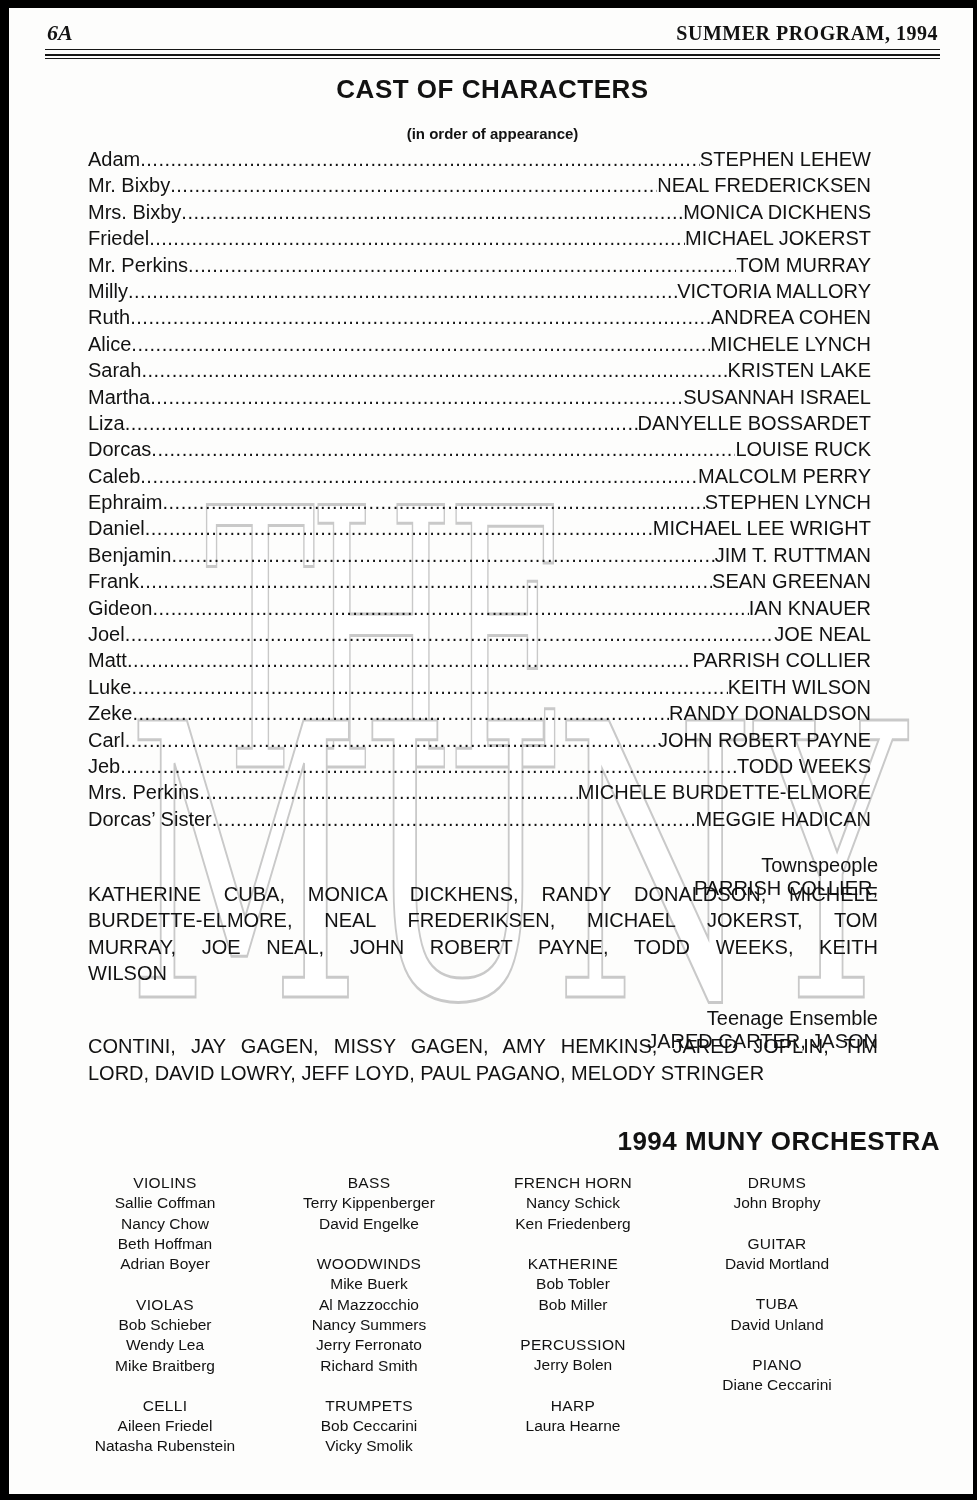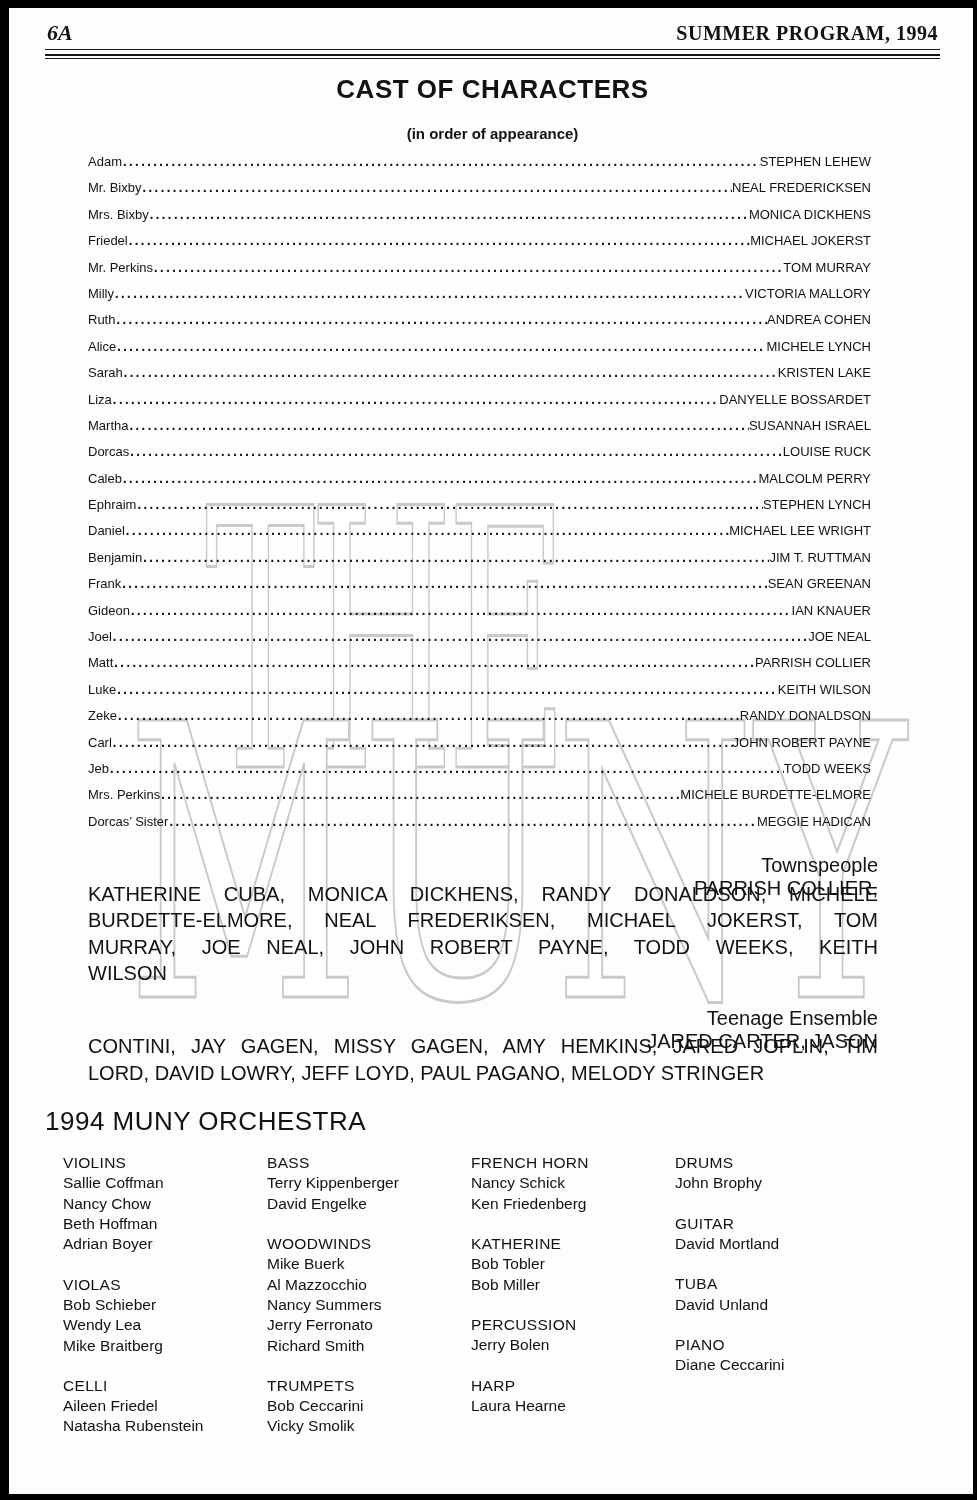--- a/index.html
+++ b/index.html
@@ -29,34 +29,34 @@
          margin:12px 2px 0 2px; font-family:"Liberation Serif", serif;font-weight:bold; }
   .hdr .pgnum { font-style:italic; font-size:22px; }
   .hdr .prog  { font-size:20px; letter-spacing:0.5px; }
   .rule1 { border-top:1.5px solid #161616; margin-top:3px; }
   .rule2 { border-top:2.5px solid #161616; margin-top:4px; }
   .rule3 { border-top:1.5px solid #161616; margin-top:2px; }
   
   .cast-title { text-align:center; font-size:26px; font-weight:bold; letter-spacing:0.5px; margin-top:15px; }
   .cast-sub   { text-align:center; font-size:15px; font-weight:bold; margin-top:20px; }
   .cast-list  { margin:6px 69px 0 43px; }
-  .cast-row   { display:flex; align-items:baseline; height:26.4px; font-size:13px; white-space:nowrap; }
+  .cast-row   { display:flex; align-items:baseline; height:26.4px; font-size:20px; white-space:nowrap; }
   .leader { flex:1 1 auto; overflow:hidden; white-space:nowrap; min-width:10px;
             font-size:20px; letter-spacing:0.5px; }
   .leader::after { content:"......................................................................................................................................................................................................"; }
   .cast-actor { white-space:nowrap; }
   
   .group { margin:20px 62px 0 43px; font-size:20px; }
   .group-first { display:flex; align-items:flex-end; height:26.5px; white-space:nowrap;flex-direction:column; }
   .para-line { height:26.5px; line-height:26.5px; text-align:justify; text-align-last:justify; white-space:nowrap; }
   .para-line.last { text-align-last:left; }
   
-  .orch-title { text-align:left; font-size:26px; font-weight:normal; letter-spacing:0.5px; margin-top:20px; }
+  .orch-title { text-align:right; font-size:26px; font-weight:bold; letter-spacing:0.5px; margin-top:40px; }
   .orch-cols { display:flex; margin:16px 0 0 18px; width:816px; }
-  .orch-col { width:204px; text-align:left; font-size:15.5px; line-height:20.3px; }
+  .orch-col { width:204px; text-align:center; font-size:15.5px; line-height:20.3px; }
   .orch-group { margin-bottom:20px; }
   .orch-heading { letter-spacing:0.3px; }
 </style>
 </head>
 <body>
 
 <div class="page">
   <div class="paper">
 
     <div class="wm wm-the">THE</div>
@@ -115,28 +115,28 @@
             <span class="cast-role">Alice</span>
             <span class="leader"></span>
             <span class="cast-actor">MICHELE LYNCH</span>
           </div>
           <div class="cast-row">
             <span class="cast-role">Sarah</span>
             <span class="leader"></span>
             <span class="cast-actor">KRISTEN LAKE</span>
           </div>
           <div class="cast-row">
+            <span class="cast-role">Martha</span>
+            <span class="leader"></span>
+            <span class="cast-actor">SUSANNAH ISRAEL</span>
+          </div>
+          <div class="cast-row">
             <span class="cast-role">Liza</span>
             <span class="leader"></span>
             <span class="cast-actor">DANYELLE BOSSARDET</span>
-          </div>
-          <div class="cast-row">
-            <span class="cast-role">Martha</span>
-            <span class="leader"></span>
-            <span class="cast-actor">SUSANNAH ISRAEL</span>
           </div>
           <div class="cast-row">
             <span class="cast-role">Dorcas</span>
             <span class="leader"></span>
             <span class="cast-actor">LOUISE RUCK</span>
           </div>
           <div class="cast-row">
             <span class="cast-role">Caleb</span>
             <span class="leader"></span>
             <span class="cast-actor">MALCOLM PERRY</span>

